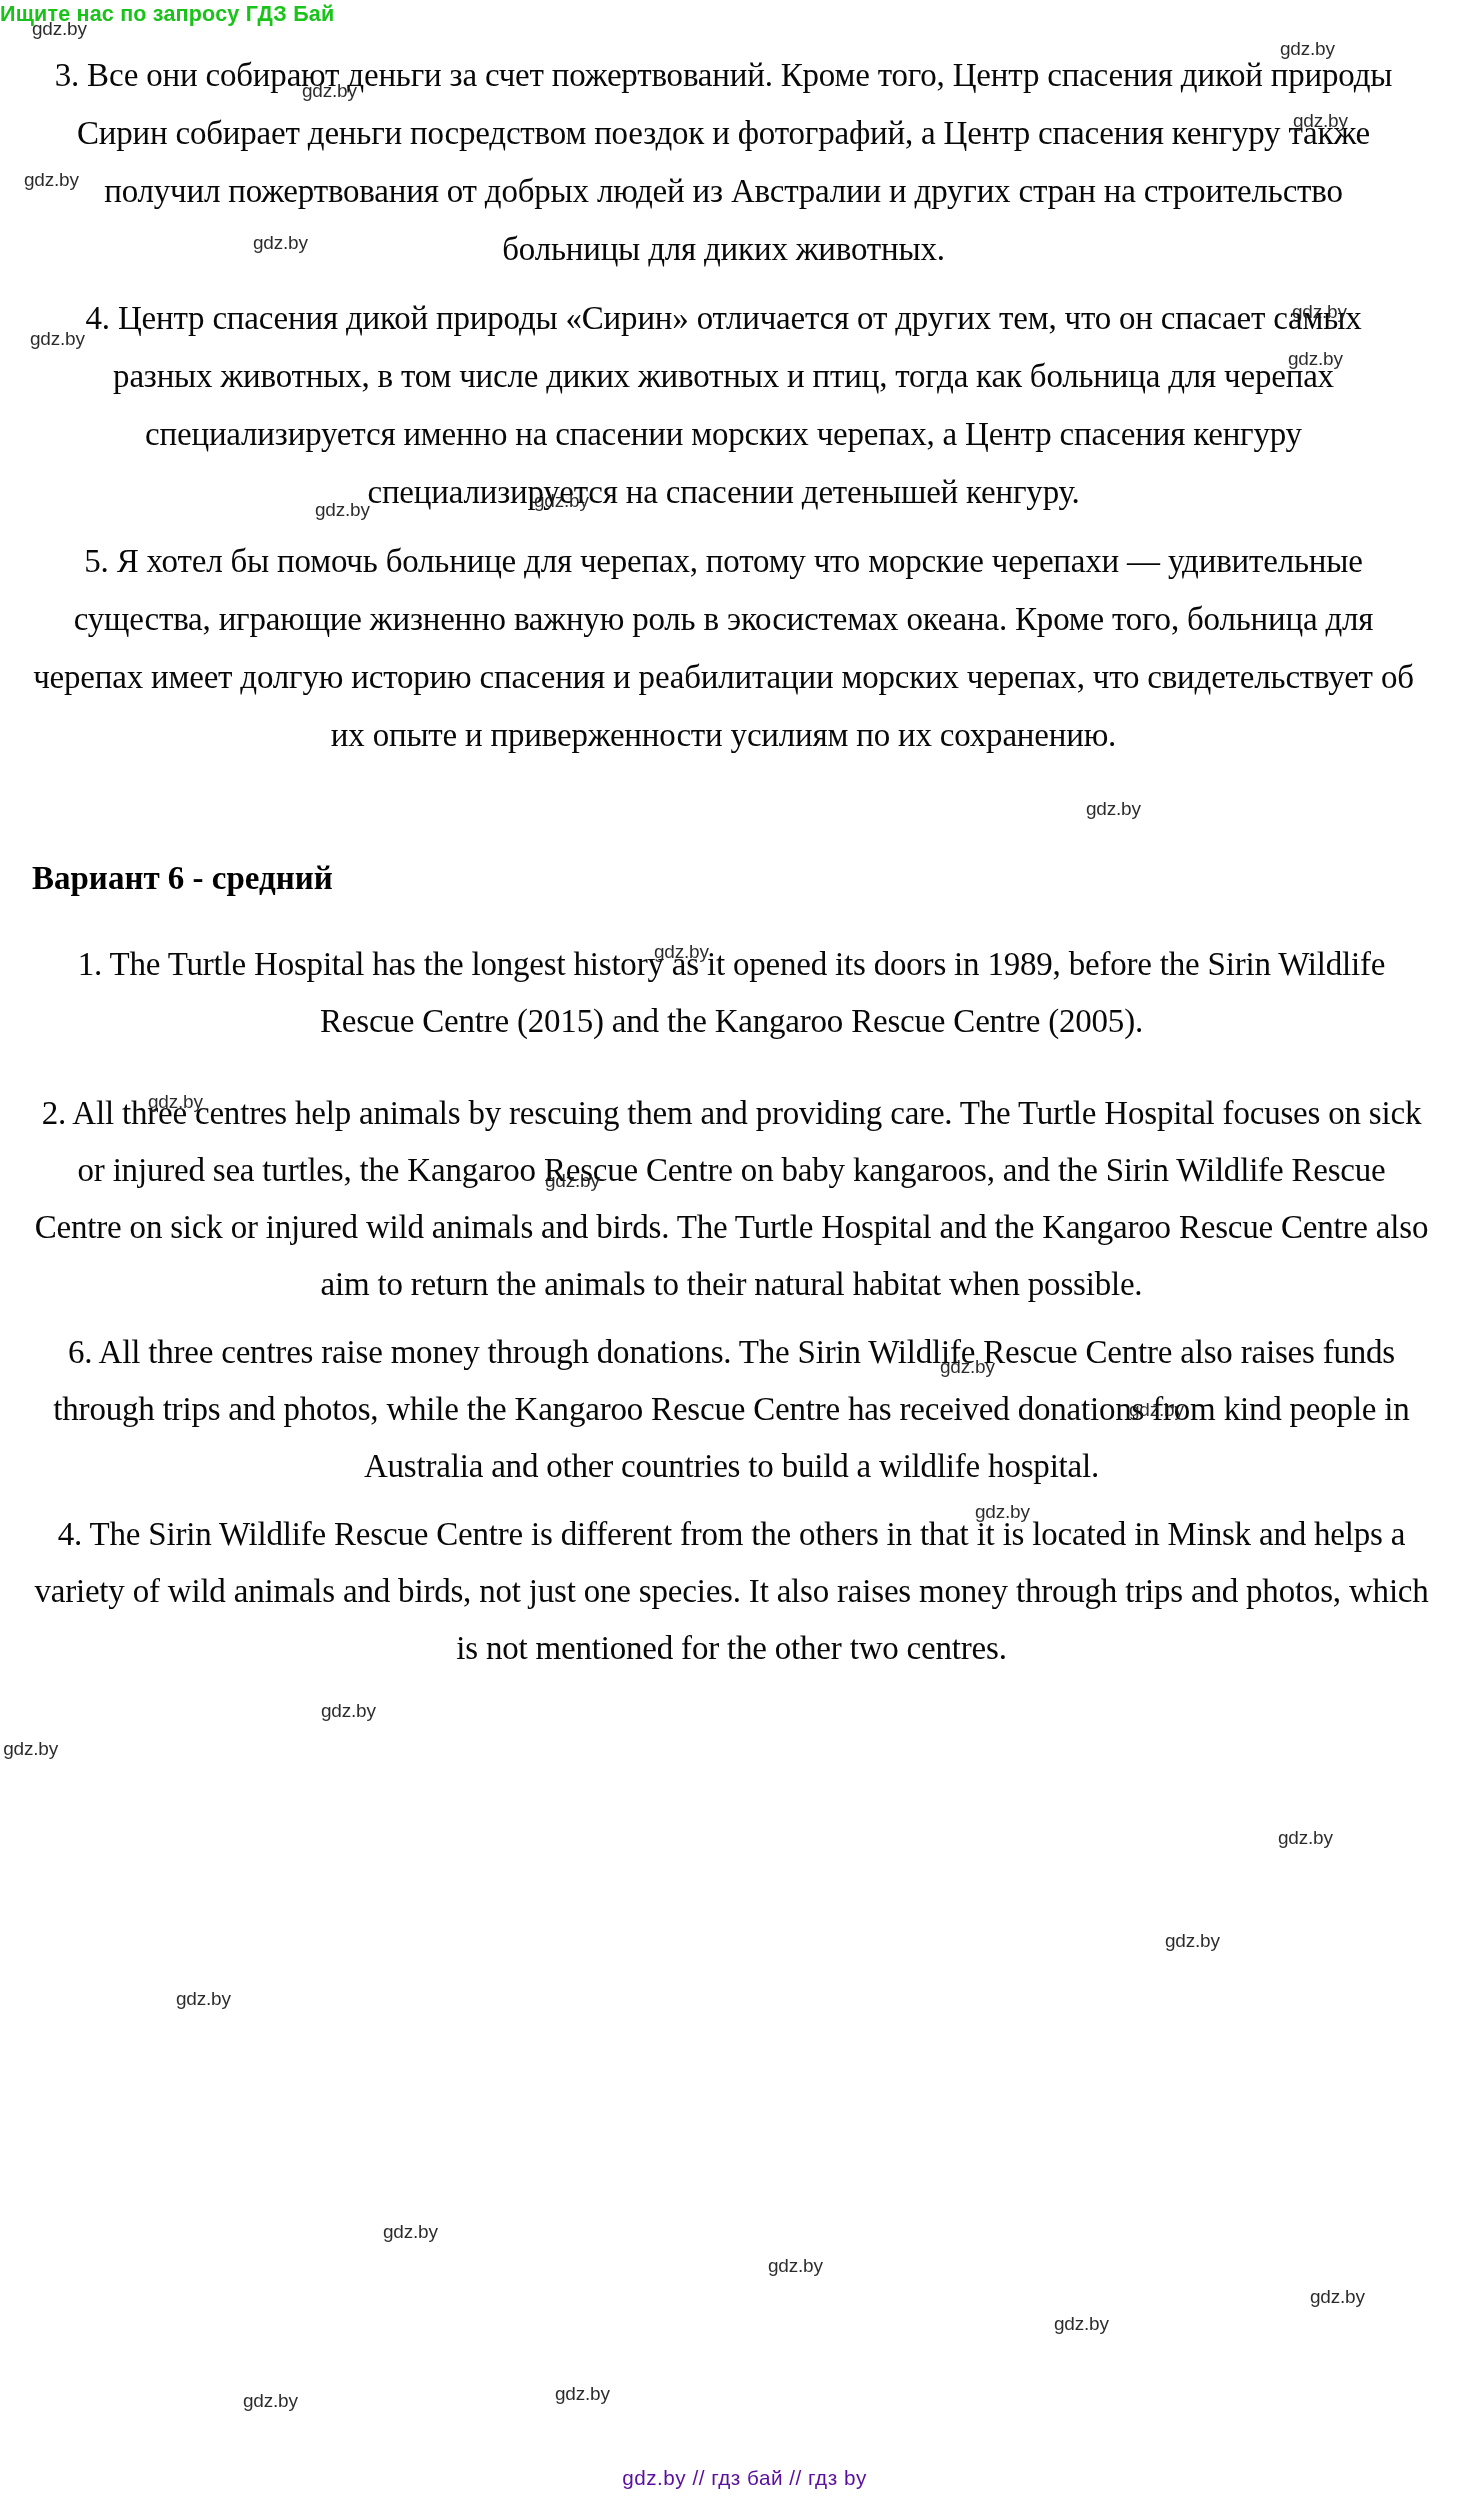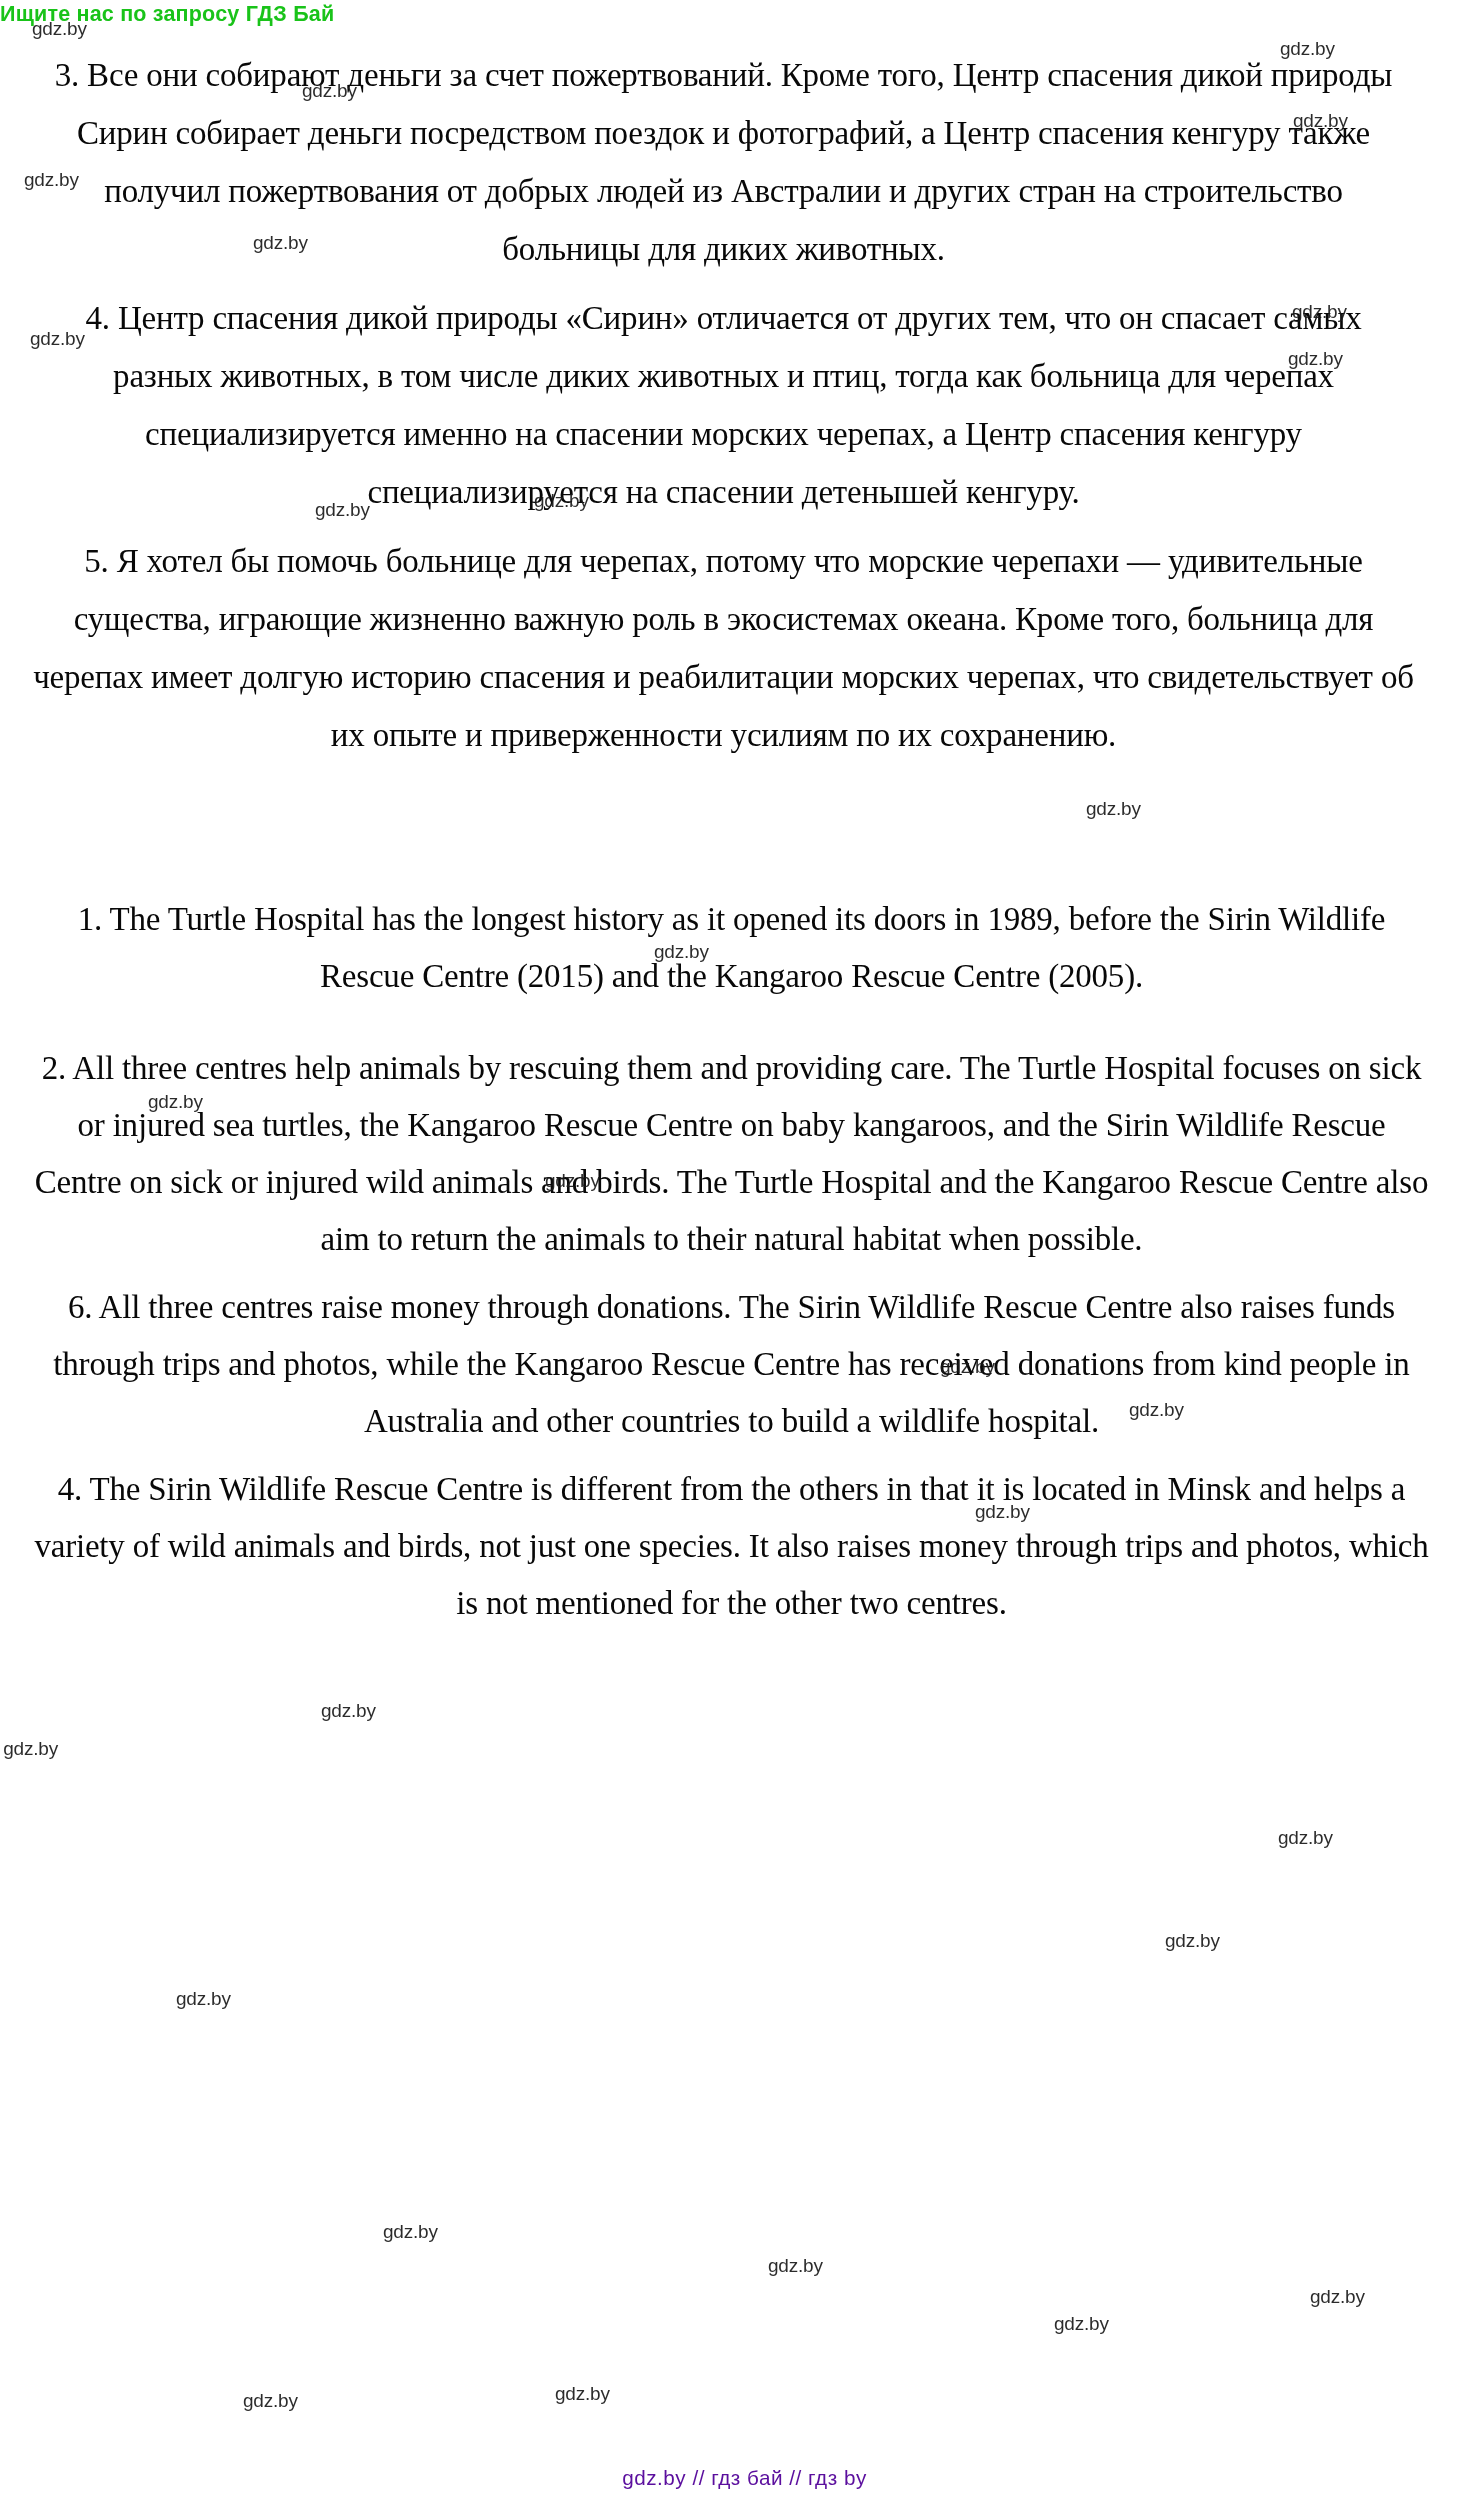--- a/index.html
+++ b/index.html
@@ -121,20 +121,21 @@
     <div class="gap-sm"></div>
 
     <p class="para ru">4. Центр спасения дикой природы «Сирин» отличается от других тем, что он спасает самых разных животных, в том числе диких животных и птиц, тогда как больница для черепах специализируется именно на спасении морских черепах, а Центр спасения кенгуру специализируется на спасении детенышей кенгуру.</p>
 
     <div class="gap-sm"></div>
 
     <p class="para ru">5. Я хотел бы помочь больнице для черепах, потому что морские черепахи — удивительные существа, играющие жизненно важную роль в экосистемах океана. Кроме того, больница для черепах имеет долгую историю спасения и реабилитации морских черепах, что свидетельствует об их опыте и приверженности усилиям по их сохранению.</p>
 
     <div class="gap-lg"></div>
 
+    <h2 class="variant-heading">Вариант 6 - средний</h2>
 
     <div class="gap-md"></div>
 
     <p class="para en">1. The Turtle Hospital has the longest history as it opened its doors in 1989, before the Sirin Wildlife Rescue Centre (2015) and the Kangaroo Rescue Centre (2005).</p>
 
     <div class="gap-md"></div>
 
     <p class="para en">2. All three centres help animals by rescuing them and providing care. The Turtle Hospital focuses on sick or injured sea turtles, the Kangaroo Rescue Centre on baby kangaroos, and the Sirin Wildlife Rescue Centre on sick or injured wild animals and birds. The Turtle Hospital and the Kangaroo Rescue Centre also aim to return the animals to their natural habitat when possible.</p>
 
     <div class="gap-sm"></div>

